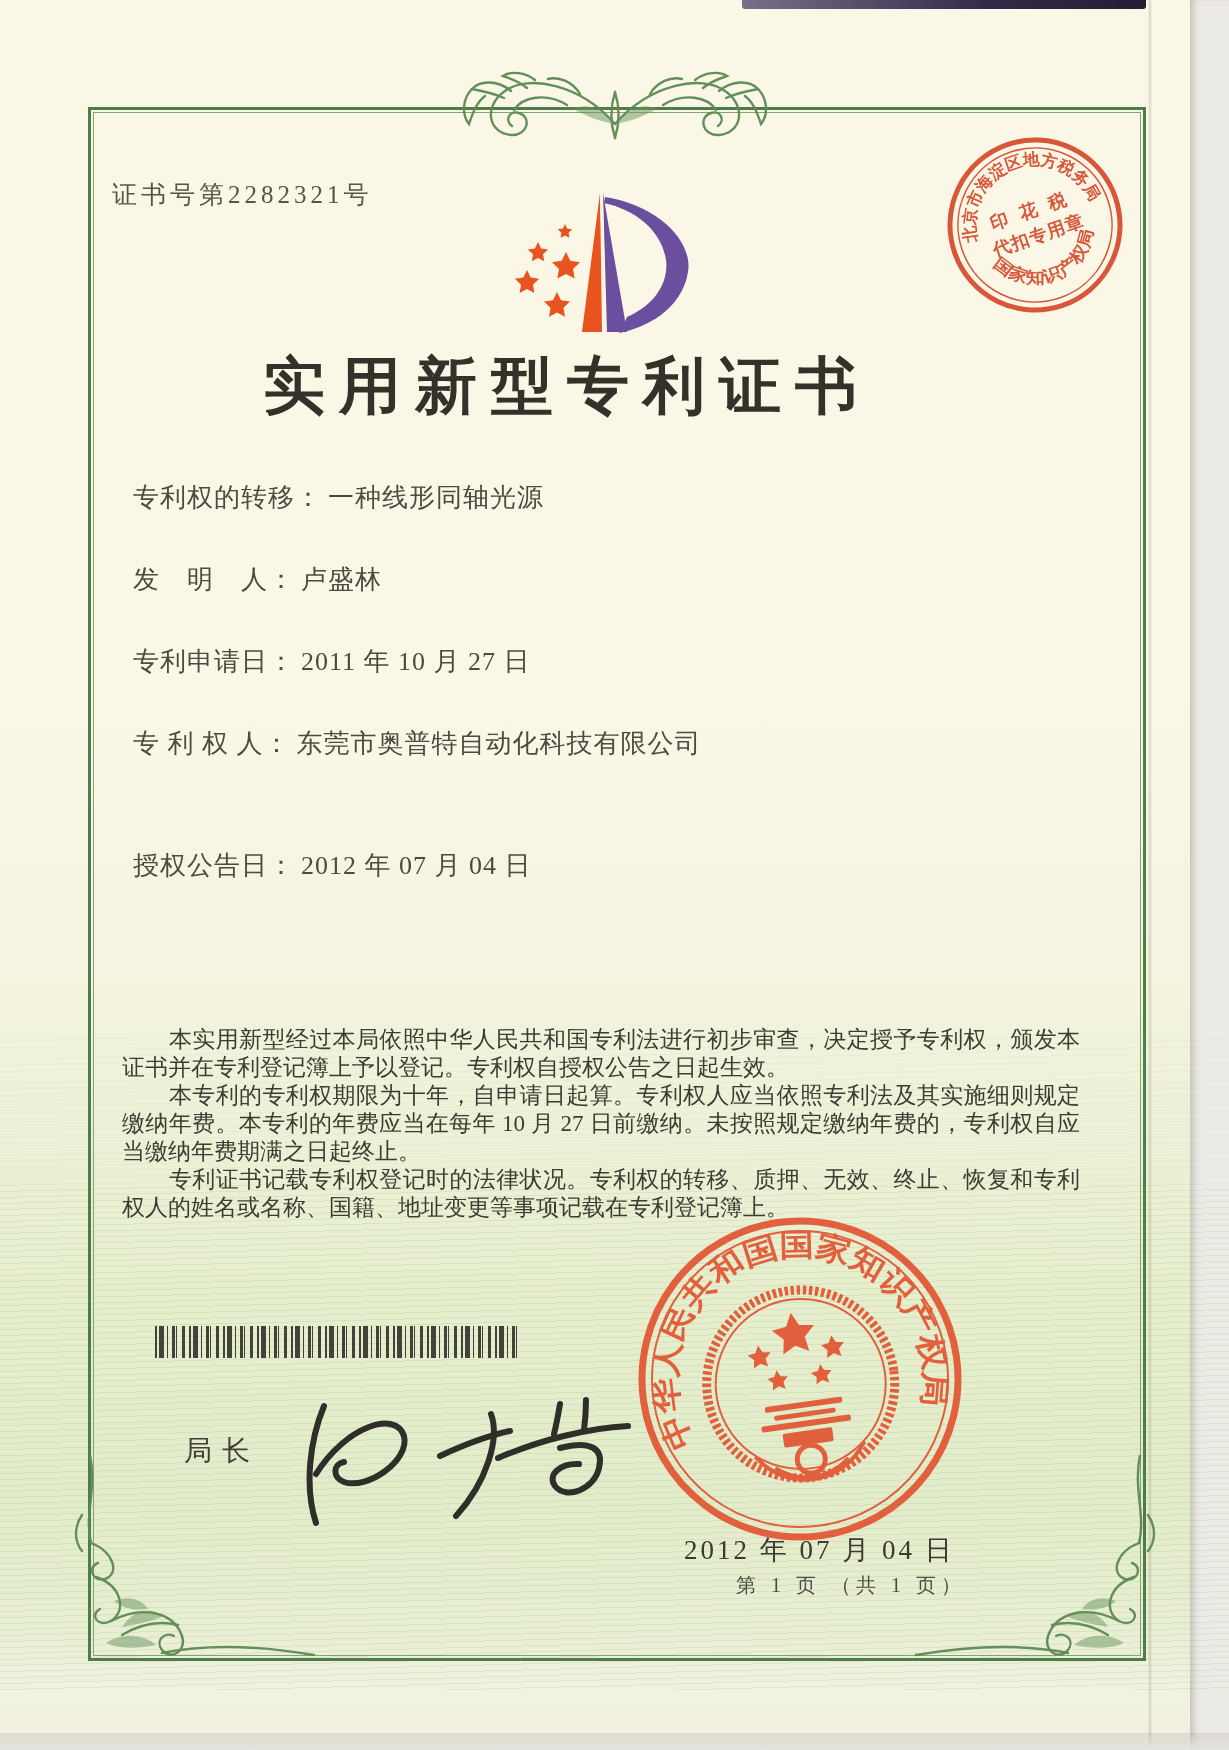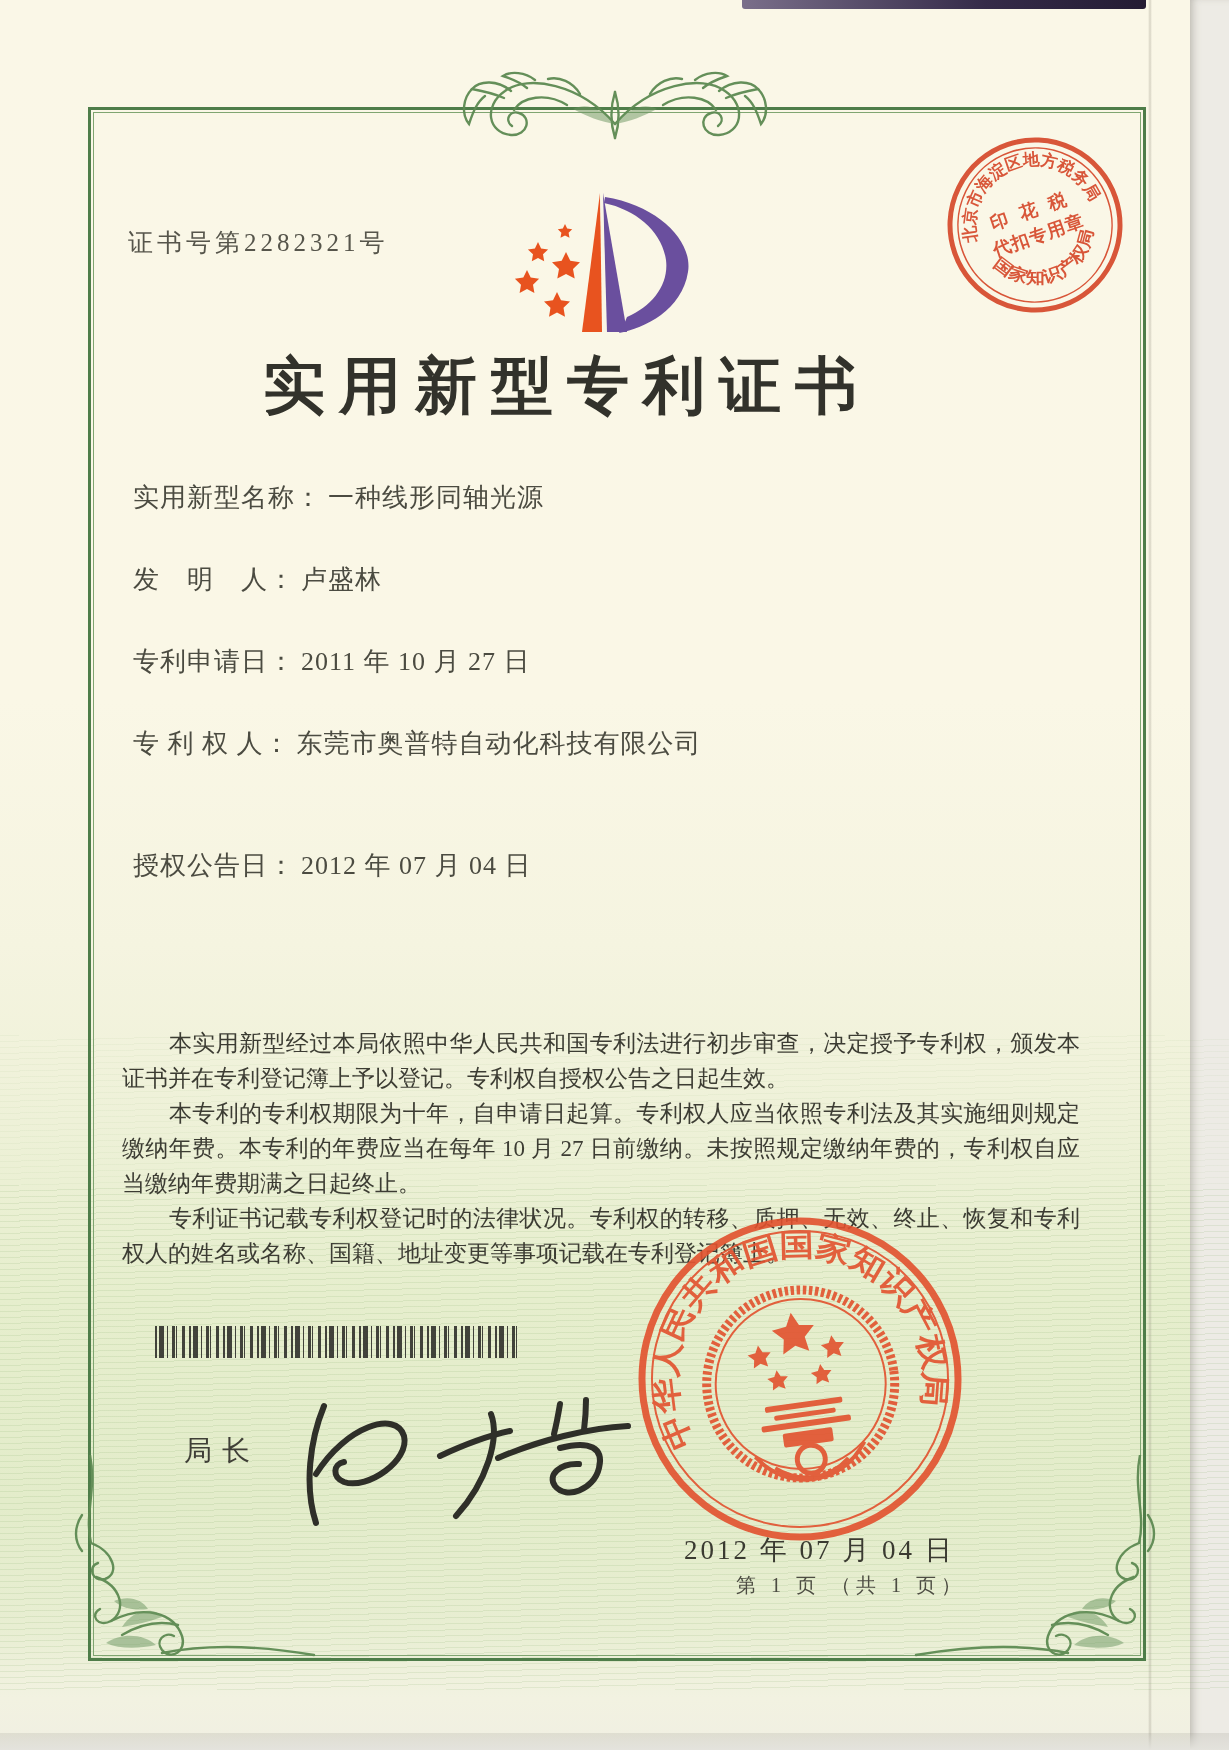--- a/index.html
+++ b/index.html
@@ -26,33 +26,33 @@
   
   .frame{position:absolute;left:88px;top:107px;width:1052px;height:1548px;
     border:3px solid #4e7d49;}
   .frame .inner{position:absolute;left:2px;top:2px;right:2px;bottom:2px;
     border:1px solid #7fa571;}
   .ornament-top{position:absolute;left:415px;top:54px;width:400px;height:96px;}
   .corner{position:absolute;width:260px;height:215px;}
   .corner.bl{left:62px;top:1455px;}
   .corner.br{left:908px;top:1455px;transform:scaleX(-1);}
   
-  .cert-no{position:absolute;left:128px;top:178px;font-size:25px;letter-spacing:4px;color:#56554b;margin-top:48px;}
+  .cert-no{position:absolute;left:112px;top:178px;font-size:25px;letter-spacing:4px;color:#56554b;}
   .logo{position:absolute;left:455px;top:150px;width:250px;height:192px;}
   .tax-seal{position:absolute;left:944px;top:134px;width:182px;height:182px;transform:rotate(-19deg);opacity:.92;}
   .title{position:absolute;left:0;top:344px;width:1134px;text-align:center;
     font-size:62px;font-weight:bold;letter-spacing:14px;color:#32322b;}
   
   .fields{position:absolute;left:133px;top:480px;width:900px;}
   .field{font-size:26px;color:#4b4b41;letter-spacing:1px;height:34px;margin-bottom:48px;white-space:nowrap;}
   .field .value{margin-left:6px;}
   .field.gap-large{margin-bottom:88px;}
   
   .body-text{position:absolute;left:122px;top:1026px;width:958px;
-    font-size:23px;line-height:35px;color:#3c3c33;text-align:justify;}
+    font-size:23px;line-height:28px;color:#3c3c33;text-align:justify;}
   .body-text p{margin:0;text-indent:47px;}
   
   .barcode{position:absolute;left:155px;top:1326px;width:362px;height:32px;
     background:repeating-linear-gradient(90deg,
       #2b2b27 0 2px, rgba(0,0,0,0) 2px 4px,
       #2b2b27 4px 9px, rgba(0,0,0,0) 9px 12px,
       #2b2b27 12px 13px, rgba(0,0,0,0) 13px 17px,
       #2b2b27 17px 20px, rgba(0,0,0,0) 20px 21px,
       #2b2b27 21px 22px, rgba(0,0,0,0) 22px 27px,
       #2b2b27 27px 30px, rgba(0,0,0,0) 30px 34px);opacity:.88;}
@@ -180,21 +180,21 @@
         <text x="91" y="82" font-size="18" text-anchor="middle" letter-spacing="4">印 花 税</text>
         <text x="91" y="108" font-size="18" text-anchor="middle" letter-spacing="1">代扣专用章</text>
       </g>
     </svg>
   </div>
 
   <div class="title">实用新型专利证书</div>
 
   <div class="fields">
     <div class="field">
-      <span class="label">实用新型名称：</span><span class="value">一种线形同轴光源</span>
+      <span class="label">专利权的转移：</span><span class="value">一种线形同轴光源</span>
     </div>
     <div class="field">
       <span class="label">发　明　人：</span><span class="value">卢盛林</span>
     </div>
     <div class="field">
       <span class="label">专利申请日：</span><span class="value">2011 年 10 月 27 日</span>
     </div>
     <div class="field gap-large">
       <span class="label">专 利 权 人：</span><span class="value">东莞市奥普特自动化科技有限公司</span>
     </div>

